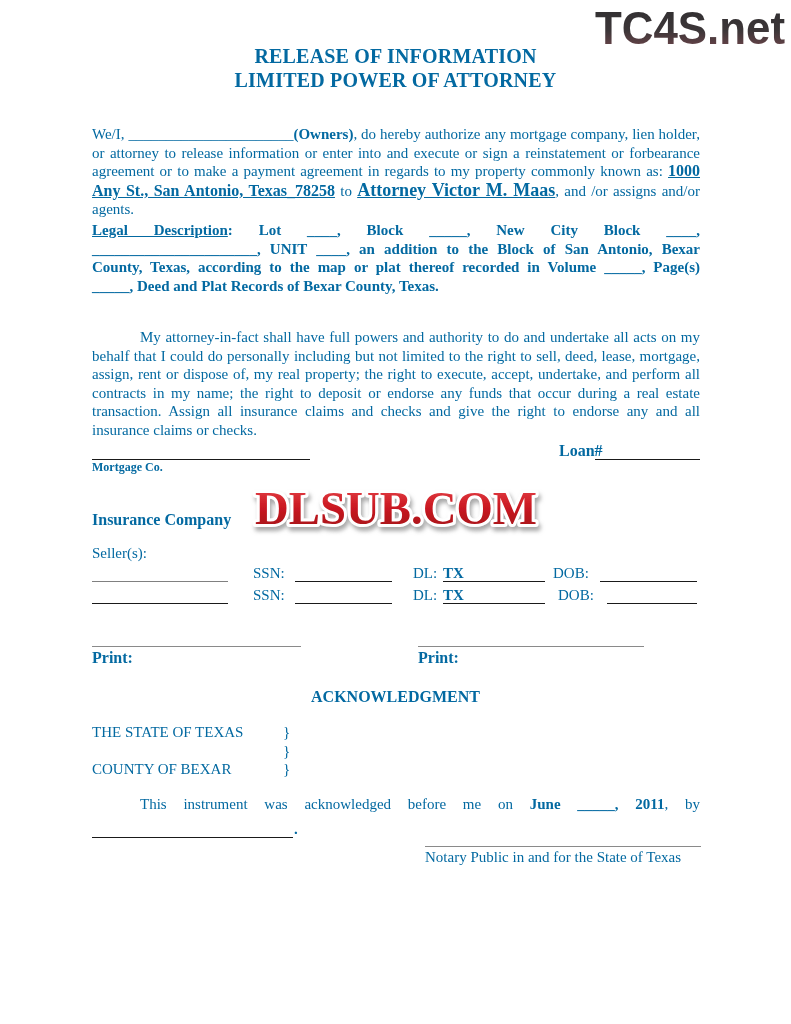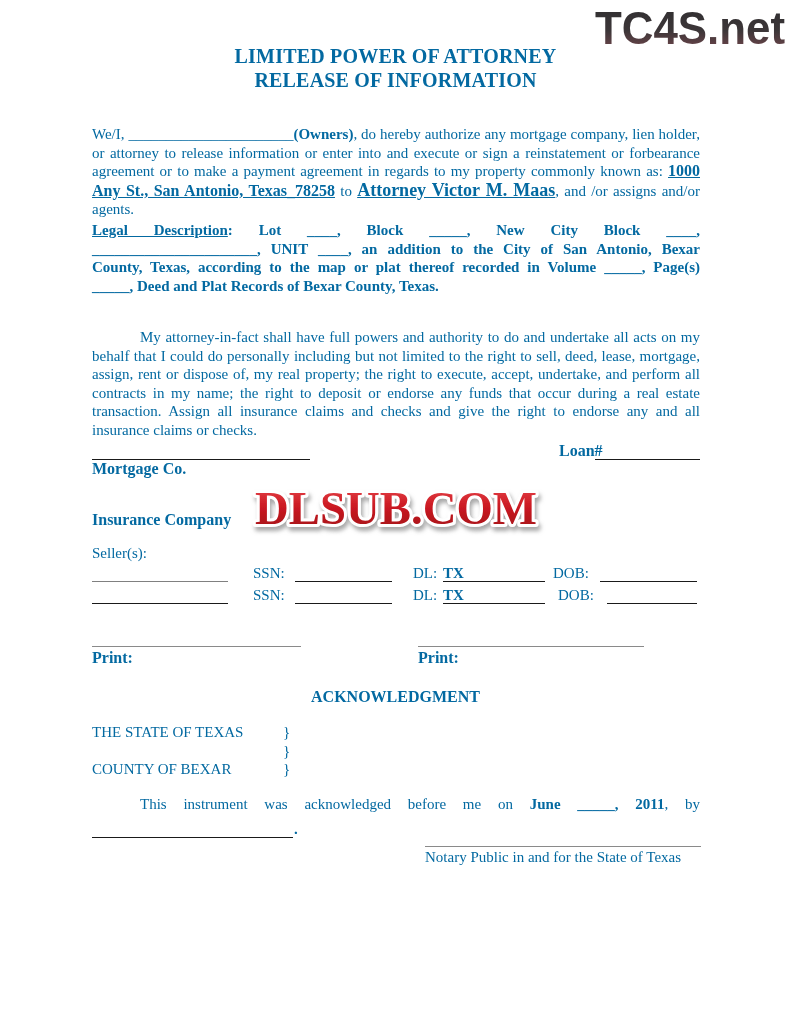--- a/index.html
+++ b/index.html
@@ -20,21 +20,21 @@
   .legal{top:221px;font-weight:bold;}
   .jline{text-align:justify;text-align-last:justify;line-height:18.6px;}
   .jlast{text-align:left;text-align-last:left;line-height:18.6px;}
   
   .bl{display:inline-block;border-bottom:1.6px solid #1a1a1a;height:12px;vertical-align:baseline;}
   .bl.gray{border-bottom:1.2px solid #808080;}
   .row{position:absolute;left:92px;width:608px;height:20px;}
   .row .abs-b{position:absolute;bottom:0;}
   .lbl-b{font-weight:bold;}
   
-  .mortgage-label{left:92px;top:460px;font-weight:bold;font-size:16px;text-align:right;}
+  .mortgage-label{left:92px;top:460px;font-weight:bold;font-size:12px;text-align:right;}
   .insurance-label{left:92px;top:511px;font-weight:bold;font-size:16px;}
   .sellers-label{left:92px;top:545px;text-align:right;}
   
   .seller-row{height:20px;}
   .tx-blank{position:absolute;bottom:0;border-bottom:1.6px solid #1a1a1a;height:16px;}
   .tx-blank span{font-weight:bold;}
   
   .print-col{position:absolute;top:630px;}
   .print-line{border-bottom:1.2px solid #8a8a8a;height:16px;width:100%;}
   .print-label{font-weight:bold;font-size:16px;margin-top:2px;}
@@ -67,29 +67,29 @@
           <stop offset="0" stop-color="#2e2e30"></stop>
           <stop offset="0.55" stop-color="#3c3638"></stop>
           <stop offset="1" stop-color="#79494f"></stop>
         </linearGradient>
       </defs>
       <text x="2" y="42" font-size="46" font-weight="bold" textLength="190" lengthAdjust="spacingAndGlyphs" fill="url(#gTop)">TC4S.net</text>
     </svg>
   </div>
 
   <div class="abs title">
+    <div>RELEASE OF INFORMATION</div>
     <div>LIMITED POWER OF ATTORNEY</div>
-    <div>RELEASE OF INFORMATION</div>
   </div>
 
   <p class="abs para p1"><span>We/I, </span><span>______________________</span><span class="bold">(Owners)</span><span>, do hereby authorize any mortgage company, lien holder, or attorney to release information or enter into and execute or sign a reinstatement or forbearance agreement or to make a payment agreement in regards to my property commonly known as: </span><span class="bu" style="font-size:16px;">1000 Any St., San Antonio, Texas_78258</span><span> to </span><span class="attorney-seg">Attorney Victor M. Maas</span><span>, and /or assigns and/or agents.</span></p>
 
   <div class="abs para legal">
     <div class="jline"><span style="text-decoration:underline;">Legal Description</span><span>: Lot ____, Block _____, New City Block ____,</span></div>
-    <div class="jline">______________________, UNIT ____, an addition to the City of San Antonio, Bexar</div>
+    <div class="jline">______________________, UNIT ____, an addition to the Block of San Antonio, Bexar</div>
     <div class="jline">County, Texas, according to the map or plat thereof recorded in Volume _____, Page(s)</div>
     <div class="jlast">_____, Deed and Plat Records of Bexar County, Texas.</div>
   </div>
 
   <p class="abs para p3">My attorney-in-fact shall have full powers and authority to do and undertake all acts on my behalf that I could do personally including but not limited to the right to sell, deed, lease, mortgage, assign, rent or dispose of, my real property; the right to execute, accept, undertake, and perform all contracts in my name; the right to deposit or endorse any funds that occur during a real estate transaction.  Assign all insurance claims and checks and give the right to endorse any and all insurance claims or checks.</p>
 
   <div class="row" style="top:440px;">
     <span class="abs-b bl" style="left:0;width:218px;"></span>
     <span class="abs-b lbl-b" style="left:467px;font-size:16px;">Loan#</span>
     <span class="abs-b bl" style="right:0;width:105px;"></span>

